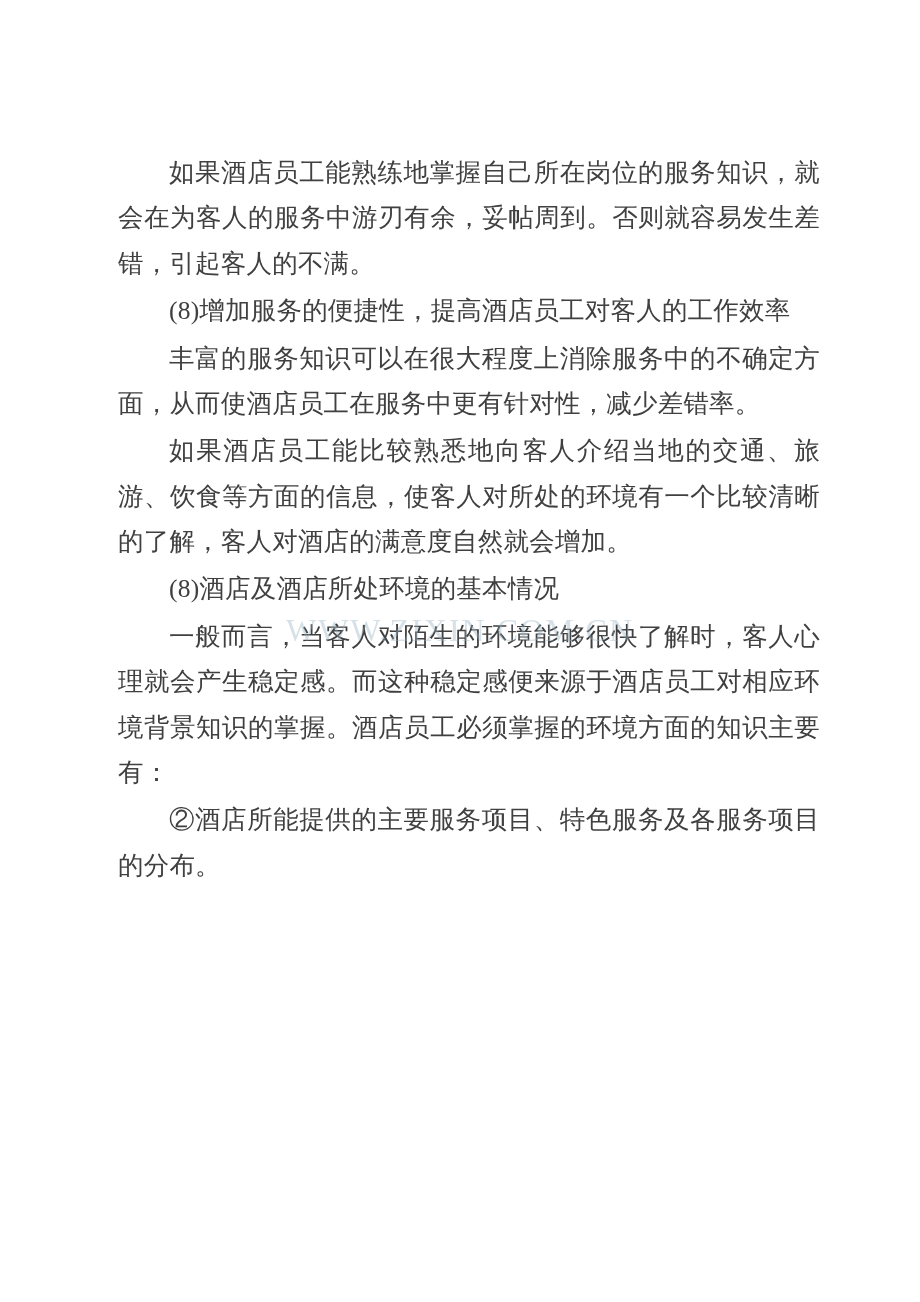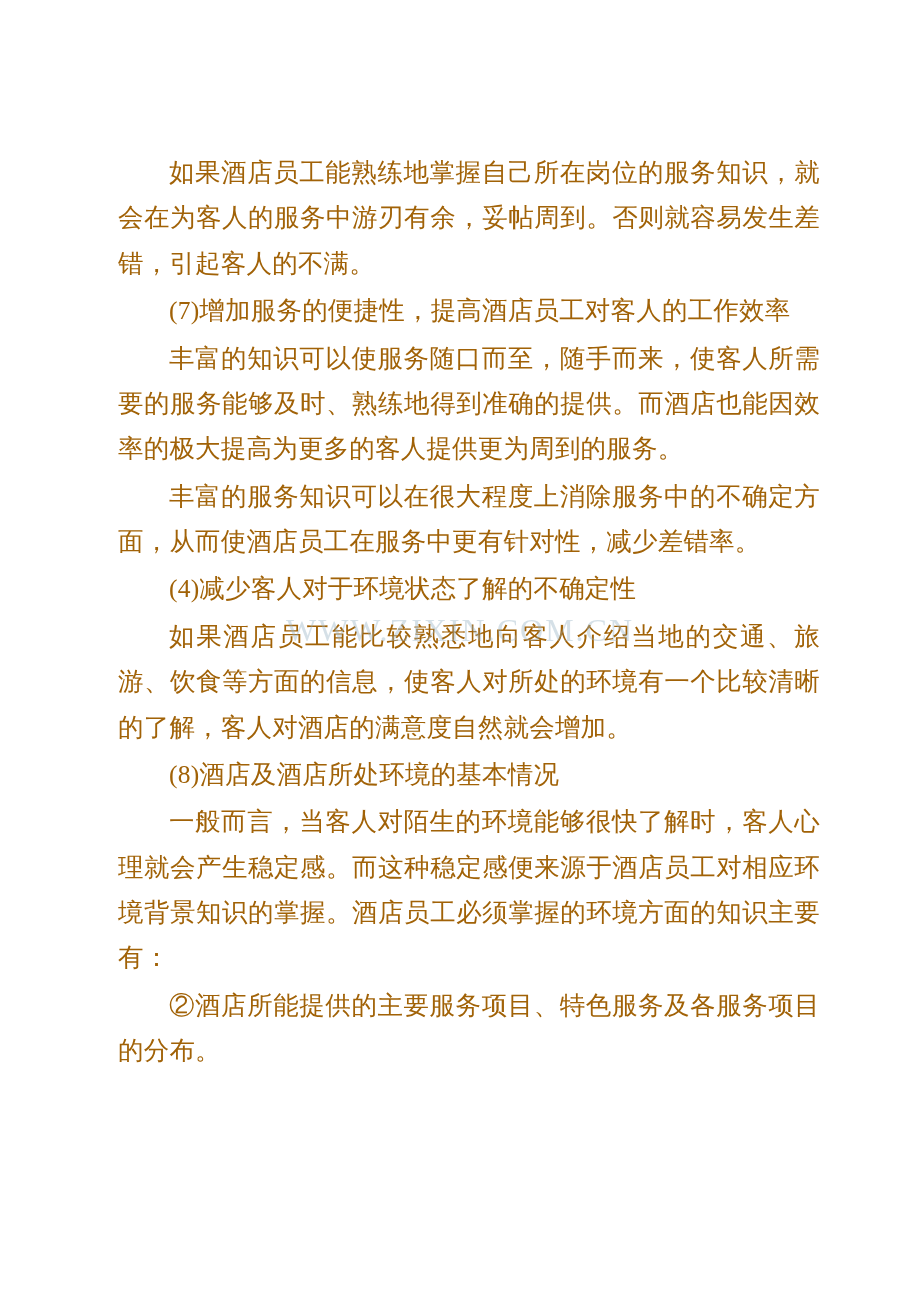--- a/index.html
+++ b/index.html
@@ -17,21 +17,21 @@
   .page {
     position: relative;
     width: 920px;
     height: 1302px;
     box-sizing: border-box;
     padding: 150px 100px 60px 118px;
   }
   .doc-body {
     position: relative;
     z-index: 2;
-    color: #a16207;
+    color: #404040;
     font-size: 25.5px;
     line-height: 1.78;
     text-align: justify;
     text-justify: inter-ideograph;
     letter-spacing: 0.2px;
   }
   .para {
     margin: 0 0 2px 0;
     text-indent: 2em;
   }
@@ -53,23 +53,21 @@
 </style>
 </head>
 <body>
 
 <div class="page">
 
   <div class="watermark">WWW.ZIXIN.COM.CN</div>
 
   <div class="doc-body">
     <p class="para">如果酒店员工能熟练地掌握自己所在岗位的服务知识，就会在为客人的服务中游刃有余，妥帖周到。否则就容易发生差错，引起客人的不满。</p>
-    <p class="para">(7)增加服务的便捷性，提高酒店员工对客人的工作效率</p>
-    <p class="para">丰富的知识可以使服务随口而至，随手而来，使客人所需要的服务能够及时、熟练地得到准确的提供。而酒店也能因效率的极大提高为更多的客人提供更为周到的服务。</p>
+    <p class="para">(8)增加服务的便捷性，提高酒店员工对客人的工作效率</p>
     <p class="para">丰富的服务知识可以在很大程度上消除服务中的不确定方面，从而使酒店员工在服务中更有针对性，减少差错率。</p>
-    <p class="para">(4)减少客人对于环境状态了解的不确定性</p>
     <p class="para">如果酒店员工能比较熟悉地向客人介绍当地的交通、旅游、饮食等方面的信息，使客人对所处的环境有一个比较清晰的了解，客人对酒店的满意度自然就会增加。</p>
     <p class="para">(8)酒店及酒店所处环境的基本情况</p>
     <p class="para">一般而言，当客人对陌生的环境能够很快了解时，客人心理就会产生稳定感。而这种稳定感便来源于酒店员工对相应环境背景知识的掌握。酒店员工必须掌握的环境方面的知识主要有：</p>
     <p class="para">②酒店所能提供的主要服务项目、特色服务及各服务项目的分布。</p>
   </div>
 
 </div>
 
 </body></html>

